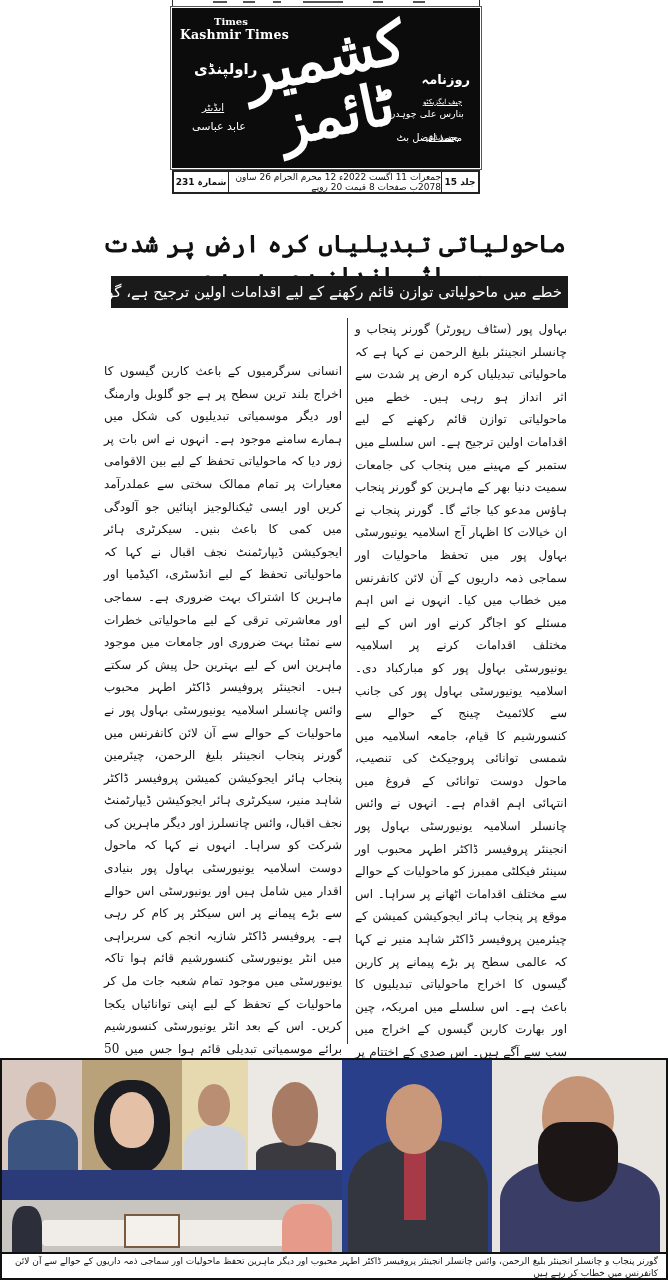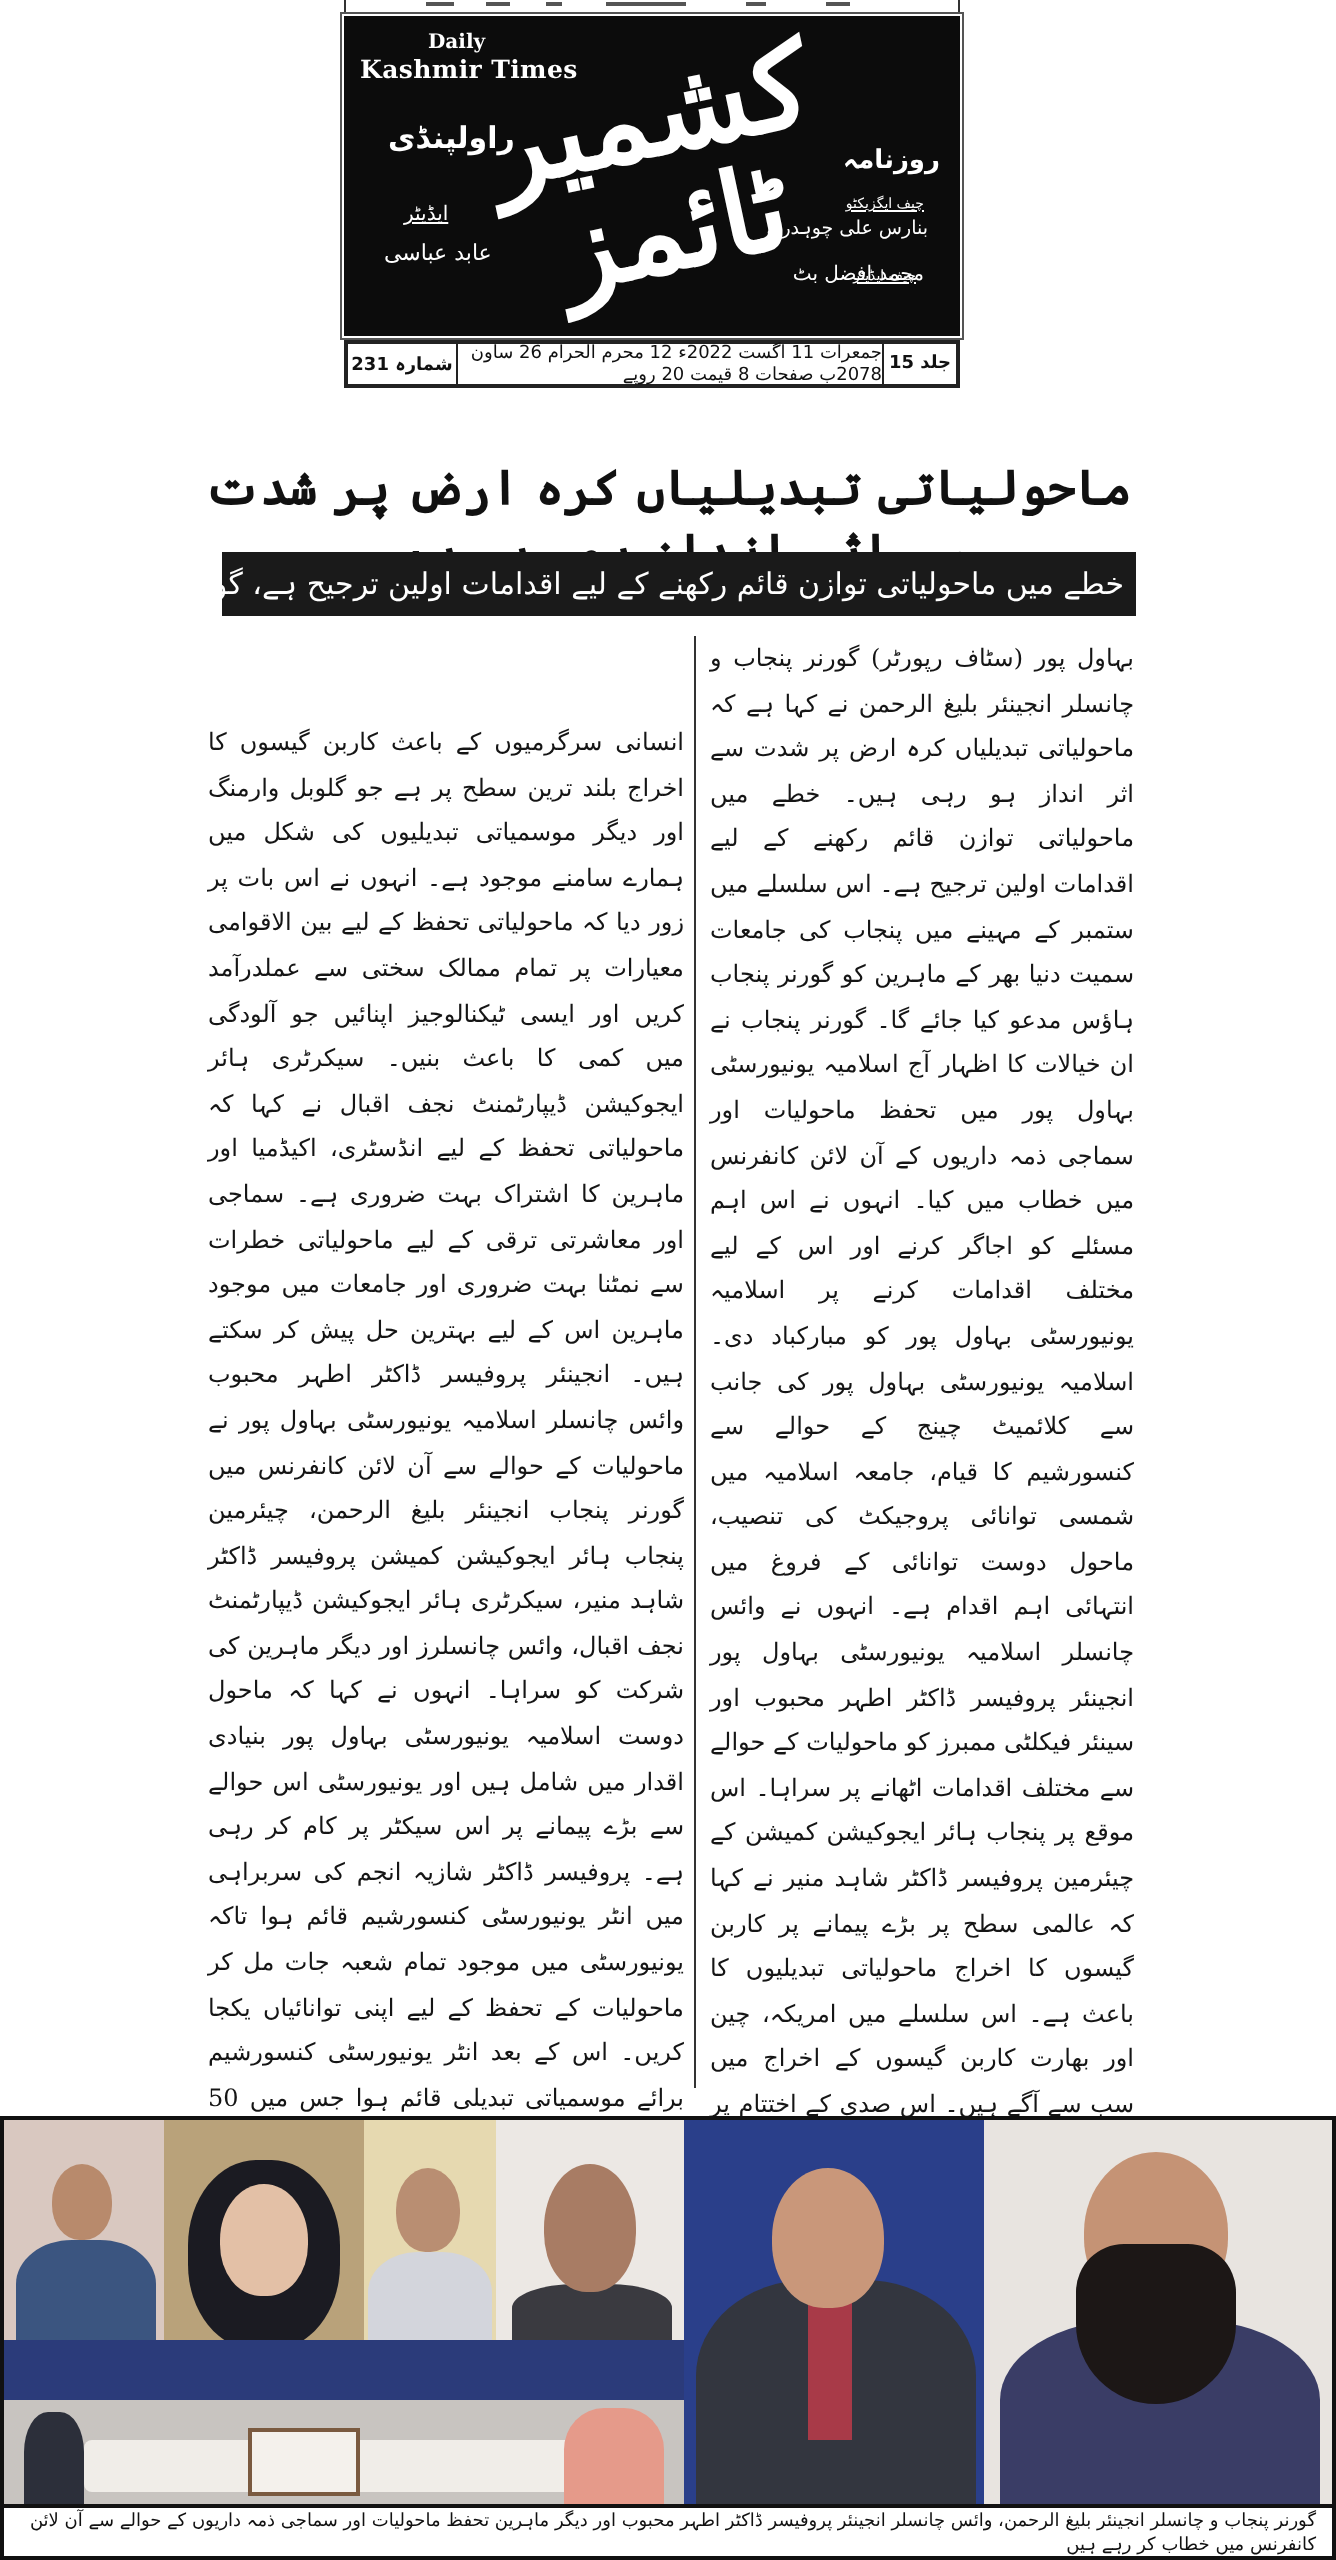--- a/index.html
+++ b/index.html
@@ -56,21 +56,21 @@
 <div class="top-strip">
   <span style="left:40px;width:14px"></span>
     <span style="left:70px;width:12px"></span>
     <span style="left:100px;width:8px"></span>
     <span style="left:130px;width:40px"></span>
     <span style="left:200px;width:10px"></span>
     <span style="left:240px;width:12px"></span>
 </div>
 
 <div class="masthead">
-  <div class="mh-daily">Daily</div>
+  <div class="mh-daily">Times</div>
   <div class="mh-en">Kashmir Times</div>
   <div class="mh-city">راولپنڈی</div>
   <div class="mh-editor-lbl">ایڈیٹر</div>
   <div class="mh-editor">عابد عباسی</div>
   <div class="mh-logo">
       <span class="l1">کشمیر ٹائمز</span>
     </div>
   <div class="mh-daily-ur">روزنامہ</div>
   <div class="mh-ceo-lbl">چیف ایگزیکٹو</div>
   <div class="mh-ceo">بنارس علی چوہدری</div>

